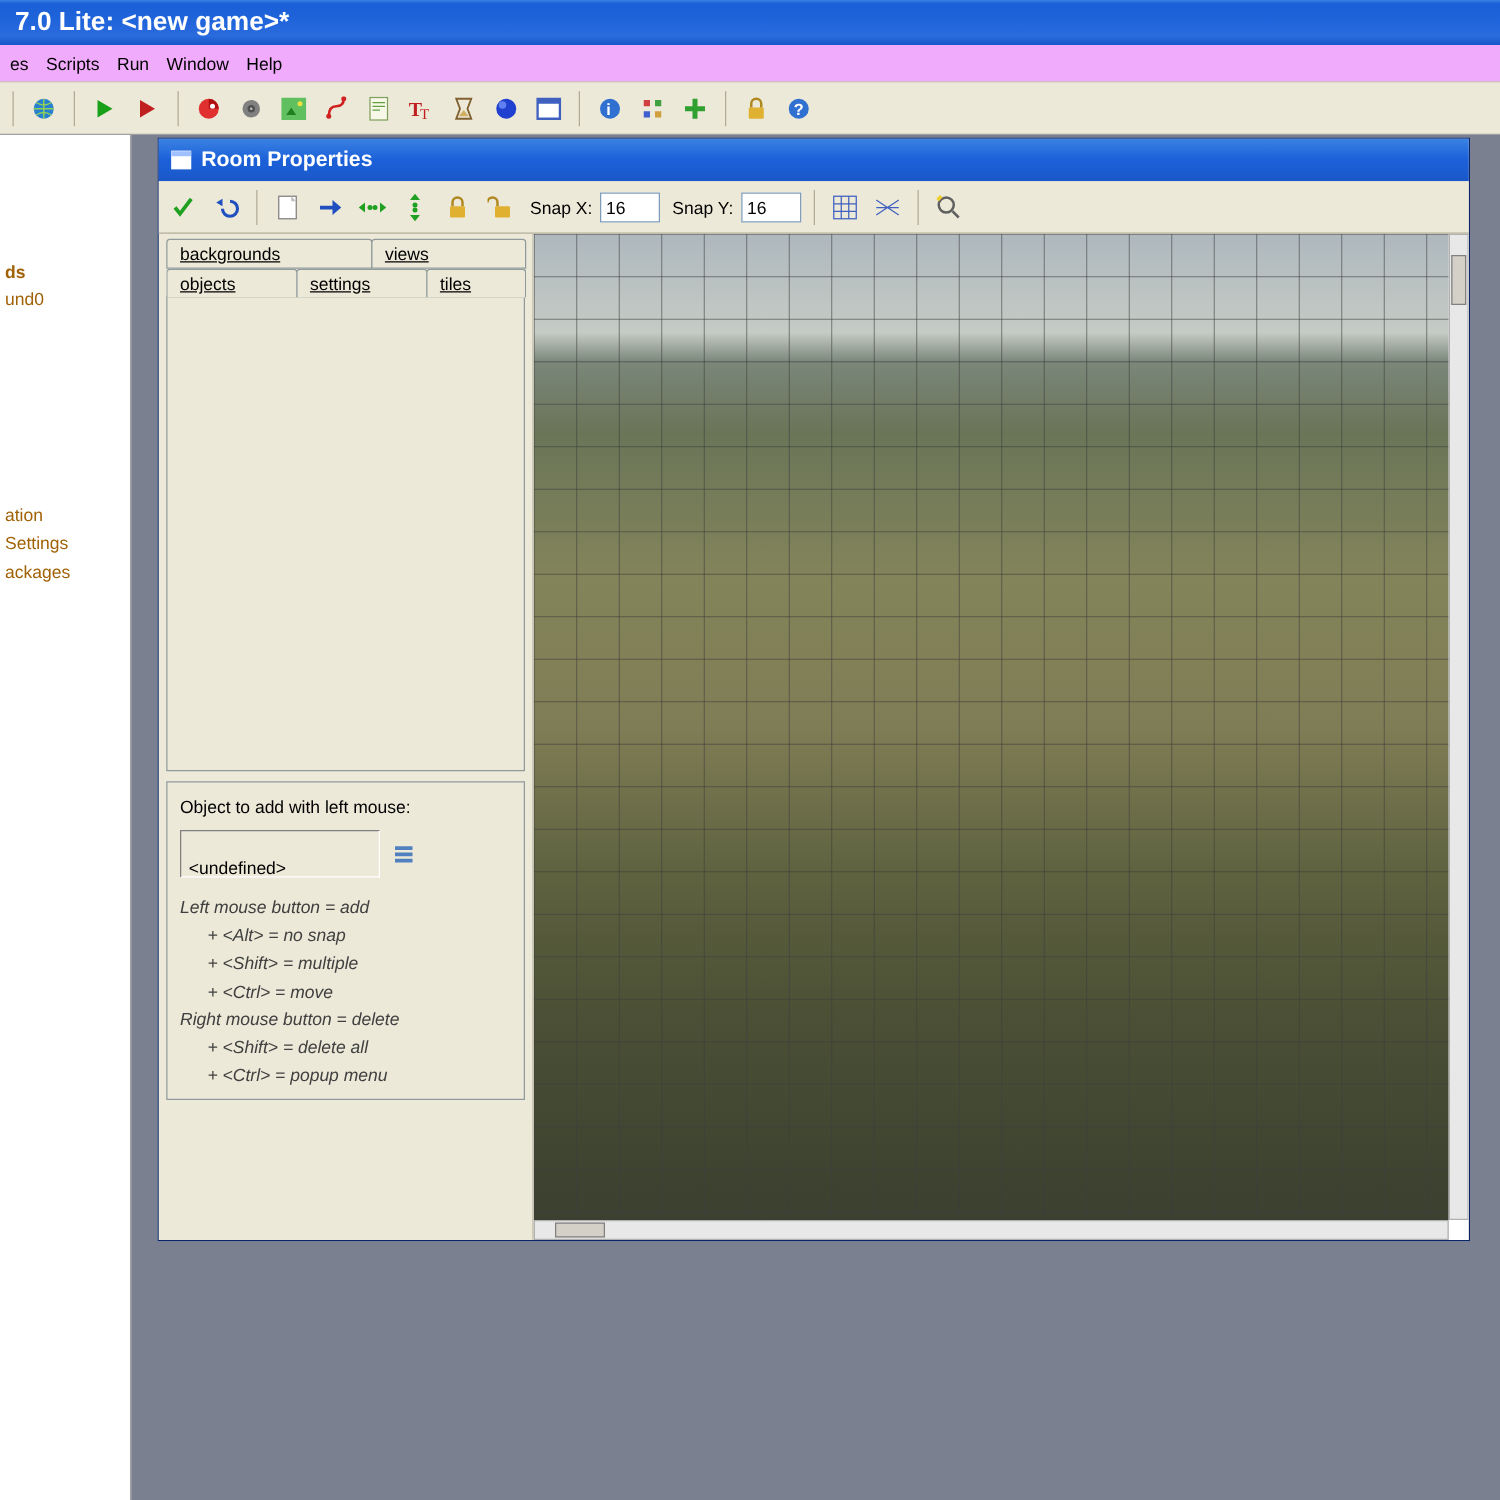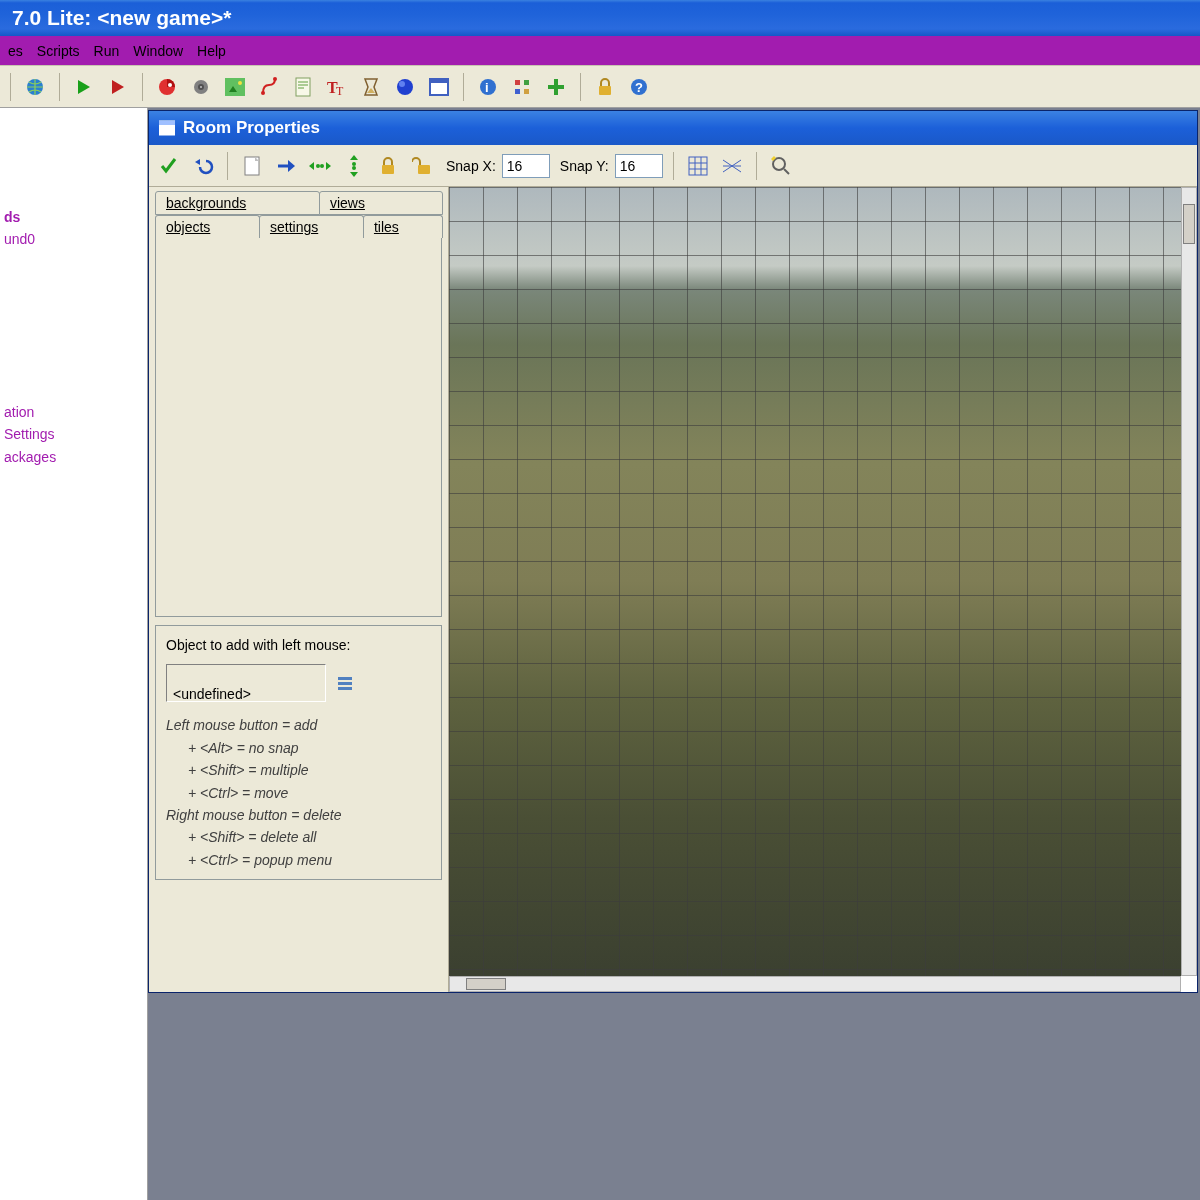--- a/index.html
+++ b/index.html
@@ -15,21 +15,21 @@
     background: linear-gradient(to bottom, #3a81e0 0%, #1b5fd8 8%, #1f63da 40%, #2a6bde 80%, #1457c8 100%);
     color: #fff;
     font-weight: bold;
     padding: 6px 12px;
     font-size: 21px;
     height: 36px;
     display: flex;
     align-items: center;
   }
   .menubar {
-    background: #a21caf;
+    background: #f0abfc;
     height: 30px;
     display: flex;
     align-items: center;
     padding: 0 8px;
     border-bottom: 1px solid #c8c4b0;
     gap: 14px;
   }
   .menubar span { cursor: default; color: #000; font-size: 14px; }
   .toolbar {
     background: #ece9d8;
@@ -47,39 +47,39 @@
     border-radius: 2px;
     cursor: pointer;
   }
   .tbsep { width: 1px; height: 28px; background: #b0ac98; margin: 0 4px; }
 
   .workspace {
     display: flex;
     height: calc(1200px - 36px - 30px - 42px);
   }
   .sidebar {
-    width: 148px;
+    width: 105px;
     background: #fff;
     border-right: 1px solid #a0a0a0;
     padding: 8px 4px;
     font-size: 14px;
-    color: #a21caf;
+    color: #a16207;
     line-height: 1.6;
     overflow: hidden;
   }
   .sidebar .bold { font-weight: bold; }
 
   .mdi-area {
     flex: 1;
     background: #7a8090;
     position: relative;
   }
   .child-window {
     position: absolute;
-    left: 0; top: 2px;
+    left: 21px; top: 2px;
     width: 1050px;
     height: 883px;
     border: 1px solid #0a246a;
     background: #ece9d8;
     display: flex;
     flex-direction: column;
   }
   .child-title {
     background: linear-gradient(to bottom, #3b82e3 0%, #1c60d9 50%, #1a58c8 100%);
     color: #fff; font-weight: bold;

